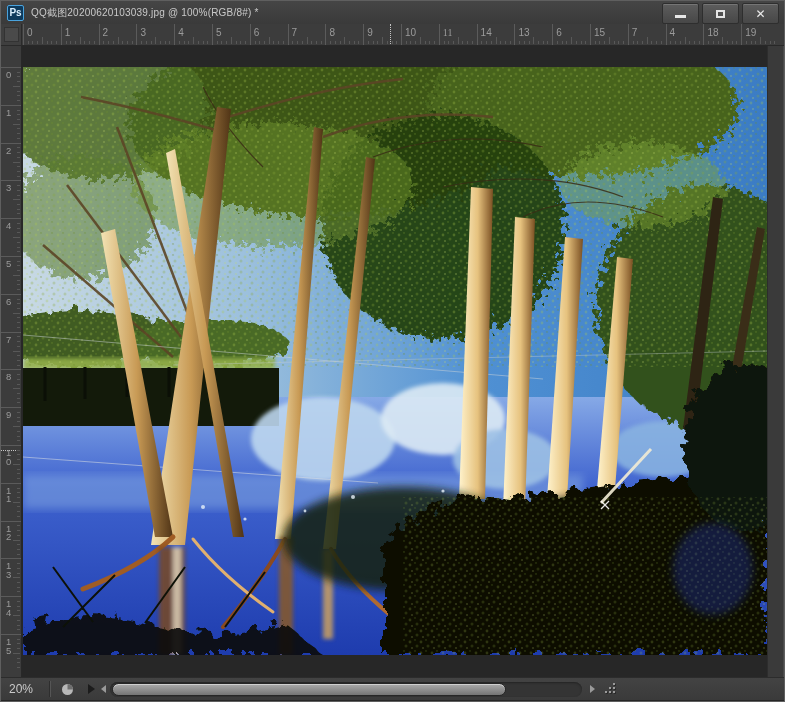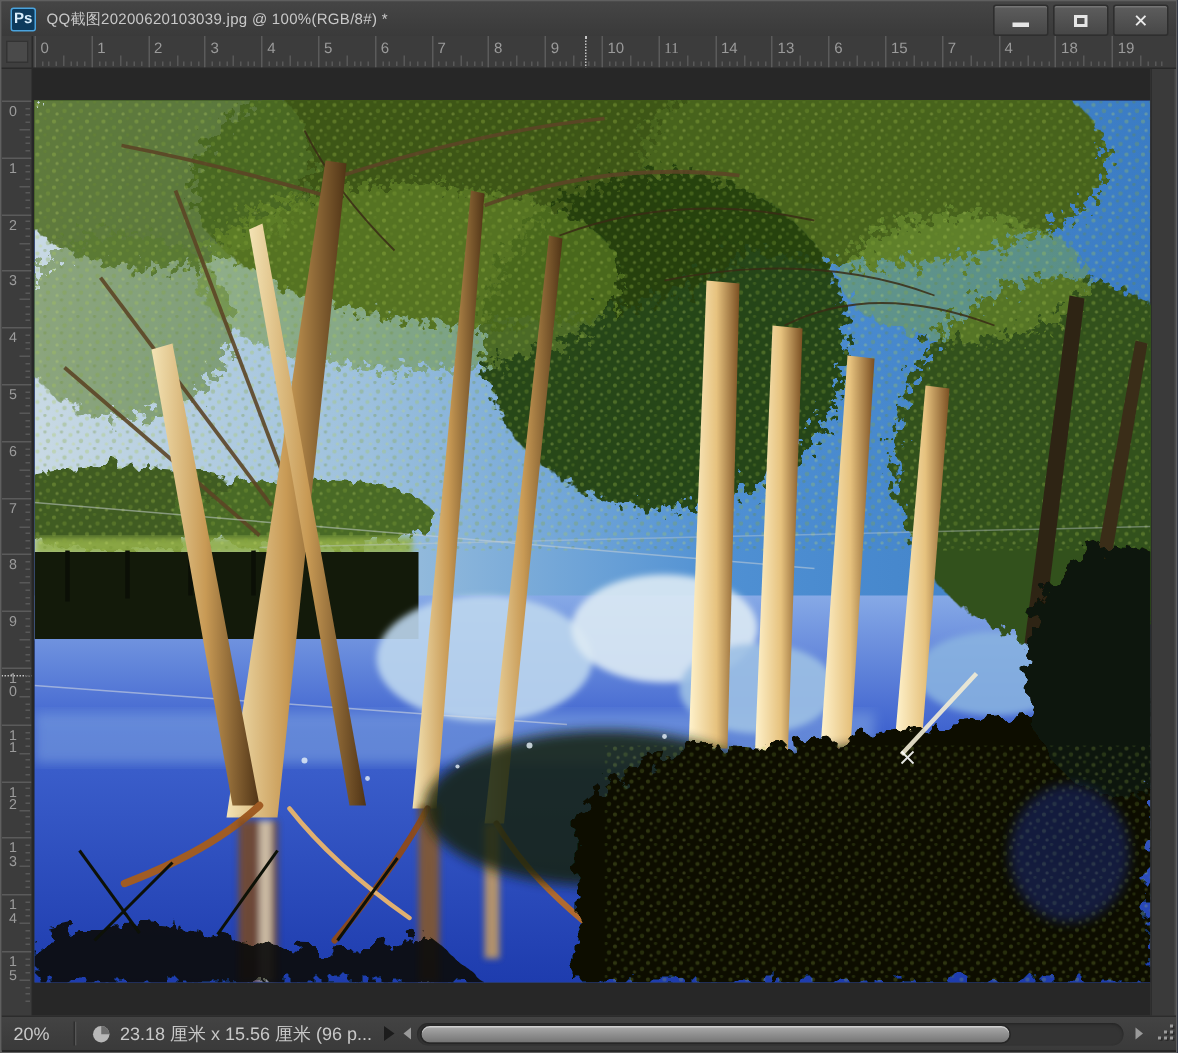--- a/index.html
+++ b/index.html
@@ -583,21 +583,20 @@
 
   <div id="vscrollbar"></div>
 
   <div id="statusbar">
     <div id="zoom-field">20%</div>
     <div id="status-divider"></div>
     <svg id="doc-info-icon" width="13" height="13" viewBox="0 0 13 13">
       <circle cx="6.5" cy="6.5" r="5.5" fill="#b8b8b8"></circle>
       <path d="M6.5,6.5 L6.5,1 A5.5,5.5 0 0,1 12,6.5 Z" fill="#6e6e6e"></path>
     </svg>
-    <div id="doc-info">23.18 厘米 x 15.56 厘米 (96 p...</div>
     <div id="status-popup-arrow"></div>
     <div id="hscroll-left"></div>
     <div id="hscroll-track">
       <div id="hscroll-thumb"></div>
     </div>
     <div id="hscroll-right"></div>
     <div id="resize-grip">
         <i style="left: 10px; top: 2px;"></i>
         <i style="left: 10px; top: 6px;"></i>
         <i style="left: 6px; top: 6px;"></i>

